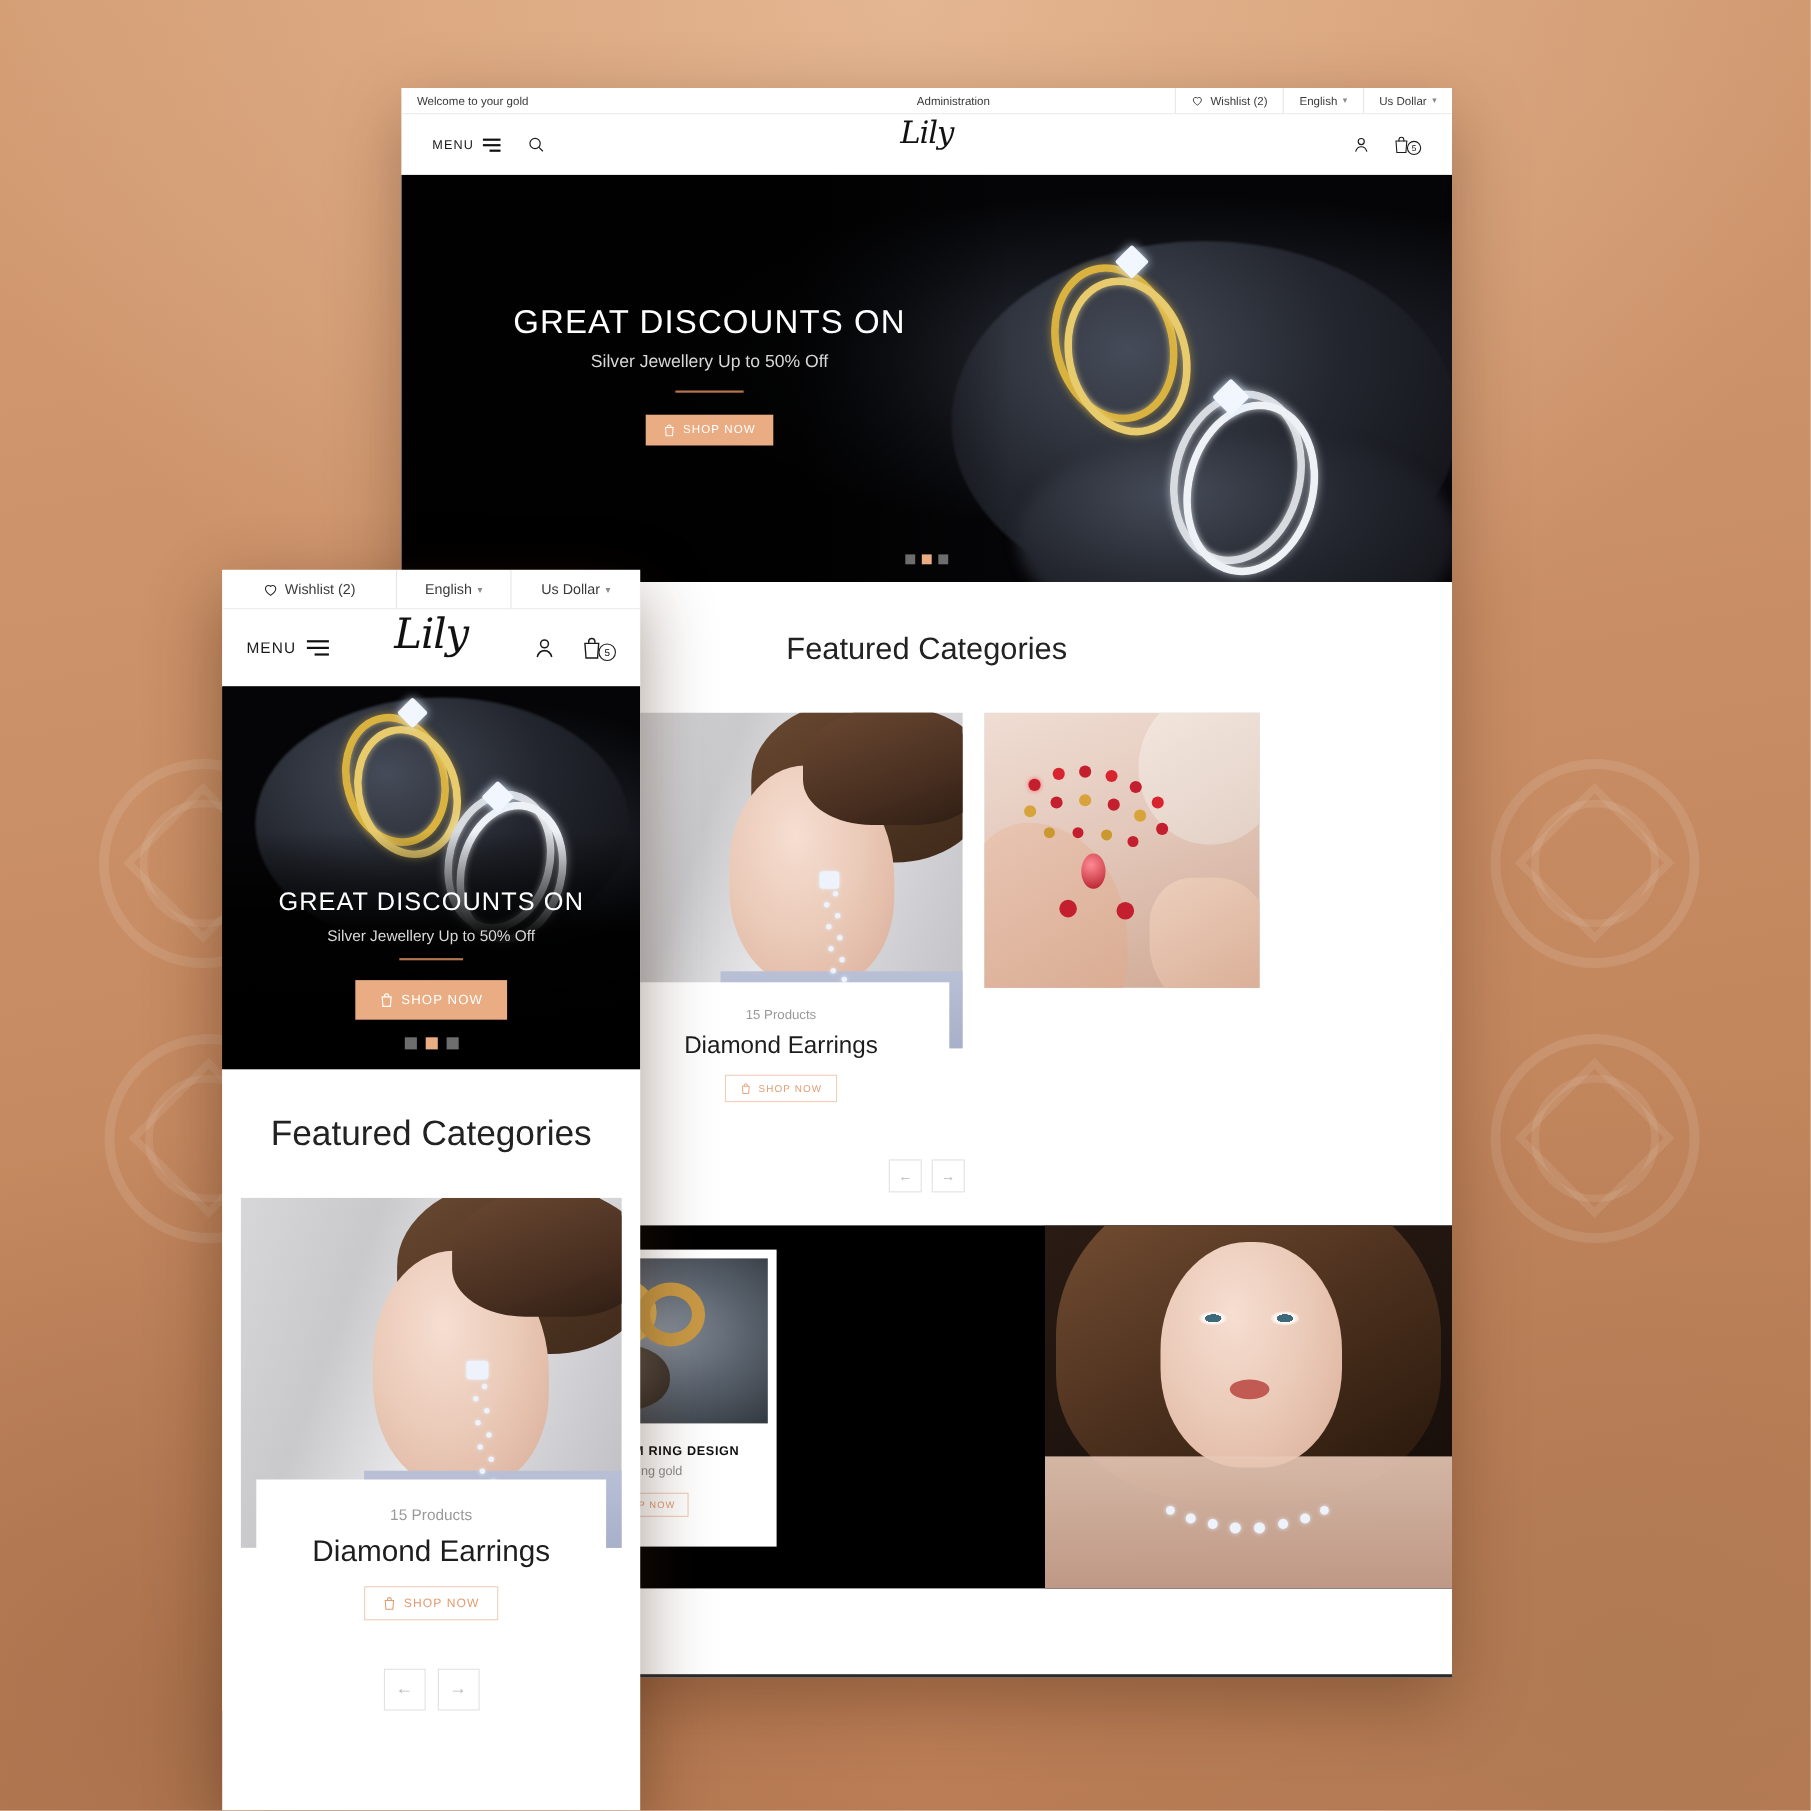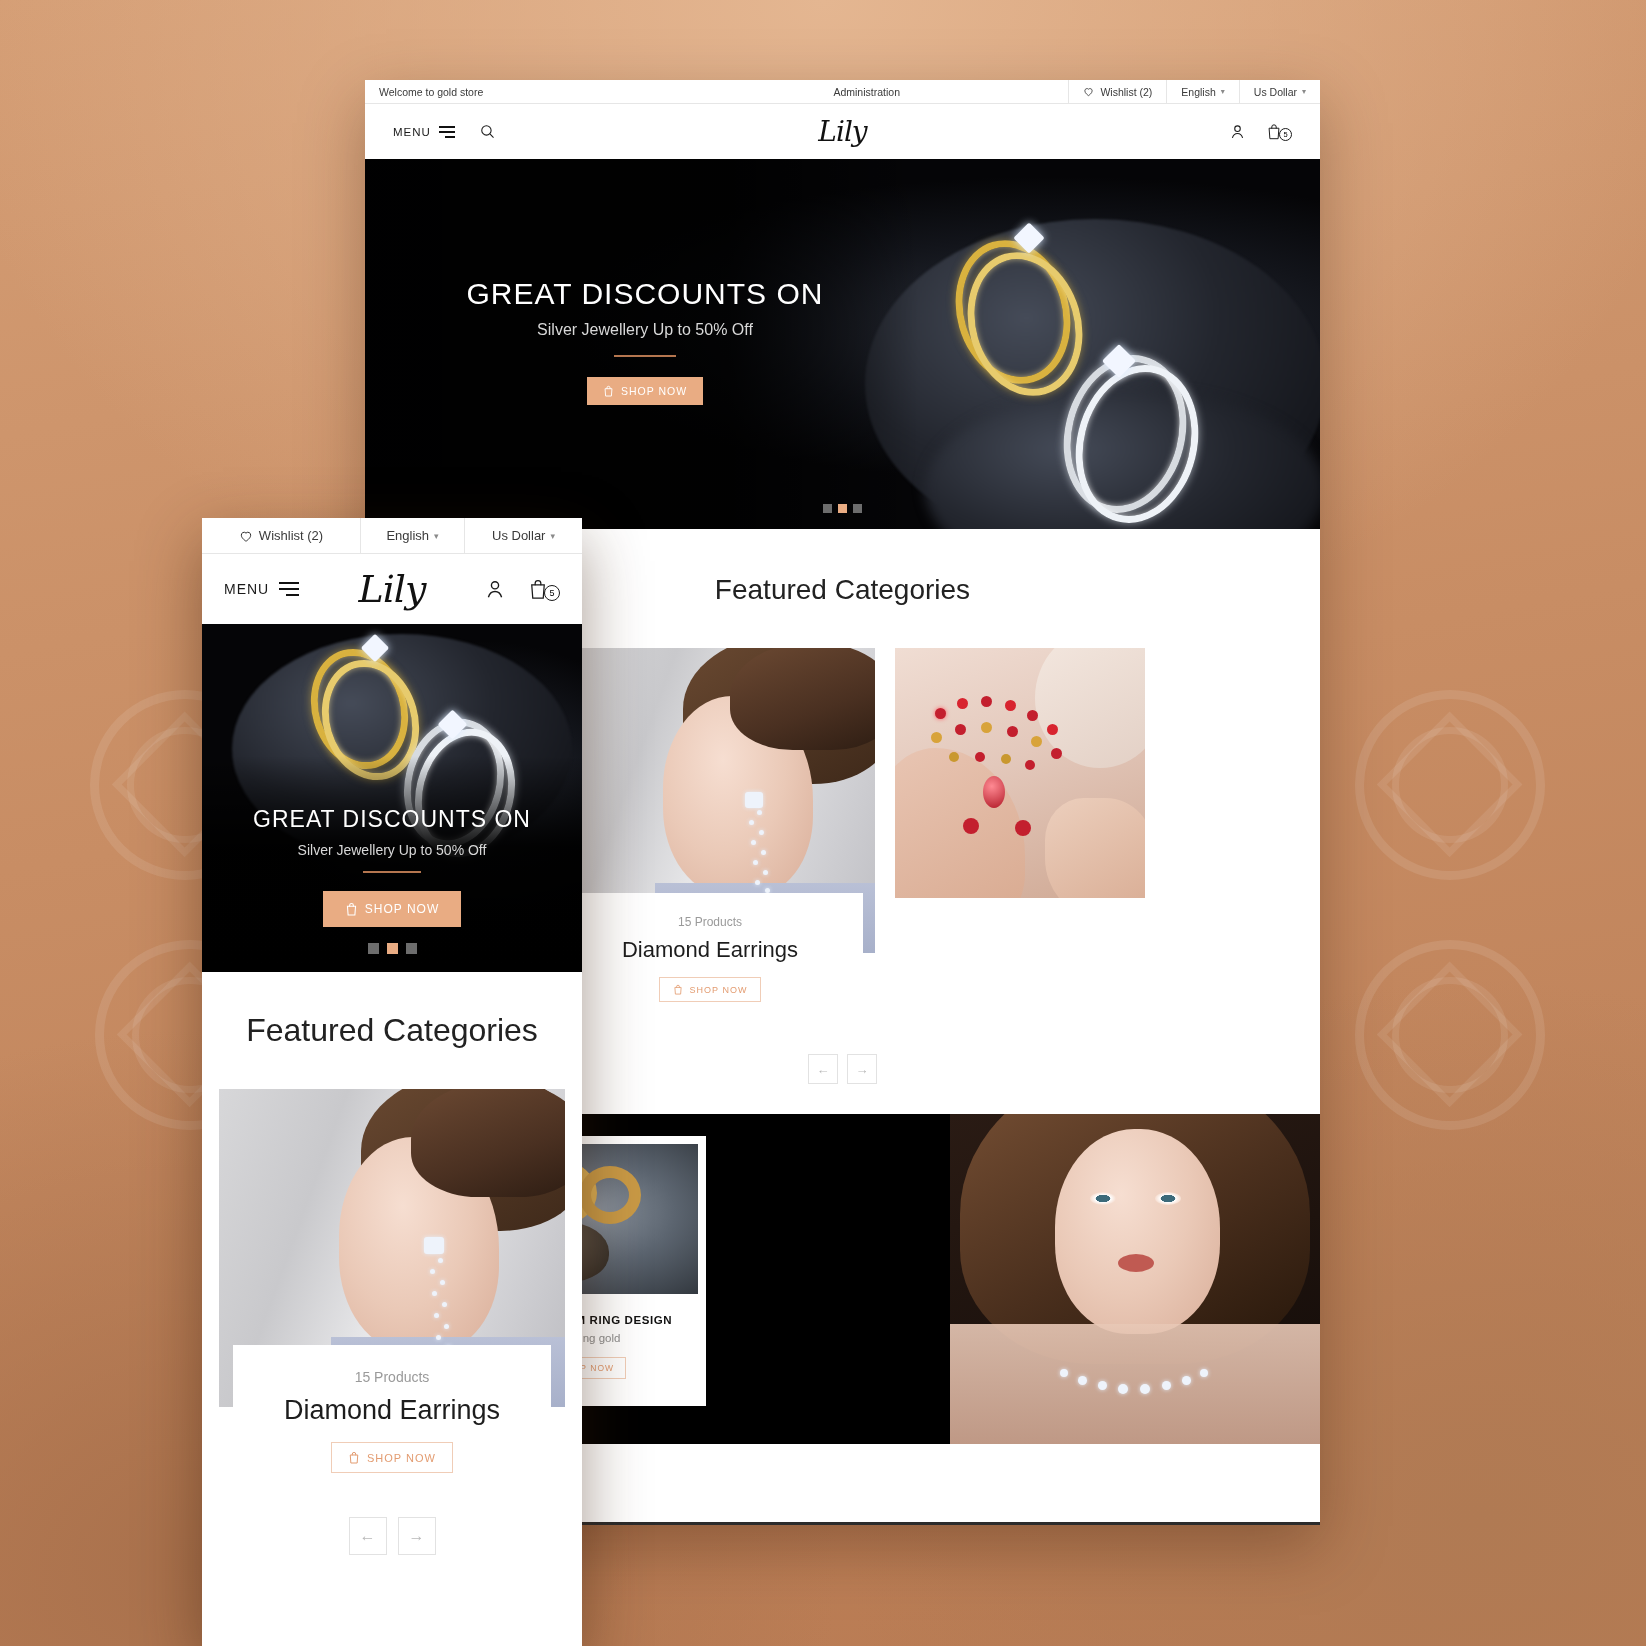--- a/index.html
+++ b/index.html
@@ -39,21 +39,21 @@
     font-size: 11px; color: #3a3a3a;
   }
   .topbar .cell {
     display: flex; align-items: center; justify-content: center;
     padding: 0 14px; white-space: nowrap;
   }
   .topbar .divider { border-left: 1px solid #e6e6e6; }
   .caret { font-size: 8px; margin-left: 5px; color: #8a8a8a; }
   .heart { width: 11px; height: 11px; margin-right: 6px; display:inline-block; }
 
-  .navbar { background:#fff; display:flex; align-items:center; }
+  .navbar { background:#fff; display:flex; }
   .brand {
     font-family: "DejaVu Serif", serif;
     font-style: italic; font-weight: 400;
     letter-spacing: -1px; color:#111;
   }
   .menu-label { letter-spacing: 1px; color:#1a1a1a; }
   .burger { display:inline-flex; flex-direction:column; gap:3px; margin-left:8px; }
   .burger i { display:block; height:2px; background:#111; }
 
   .hero { position: relative; overflow: hidden; background:#050505; }
@@ -175,21 +175,21 @@
 <div id="bg-wrap">
   <div class="knot" style="left:90px;  top:690px;  width:190px; height:190px;"></div>
   <div class="knot" style="left:95px;  top:940px;  width:190px; height:190px;"></div>
   <div class="knot" style="left:1355px;top:690px;  width:190px; height:190px;"></div>
   <div class="knot" style="left:1355px;top:940px;  width:190px; height:190px;"></div>
 </div>
 
 <div id="win-desktop">
 
   <div class="topbar">
-    <div class="cell" style="flex:0 0 300px; justify-content:flex-start;">Welcome to gold store</div>
+    <div class="cell" style="flex:0 0 300px; justify-content:flex-start;">Welcome to your gold</div>
     <div class="cell" style="flex:1;">Administration</div>
     <div class="cell divider">
       <svg class="heart" viewBox="0 0 24 24">
         <path d="M12 21s-8-5.1-8-10.3A4.7 4.7 0 0 1 12 7a4.7 4.7 0 0 1 8 3.7C20 15.9 12 21 12 21z" fill="none" stroke="#2b2b2b" stroke-width="1.7"></path>
       </svg>
       <span>Wishlist (2)</span>
     </div>
     <div class="cell divider">
       <span>English</span>
       <span class="caret">▾</span>

